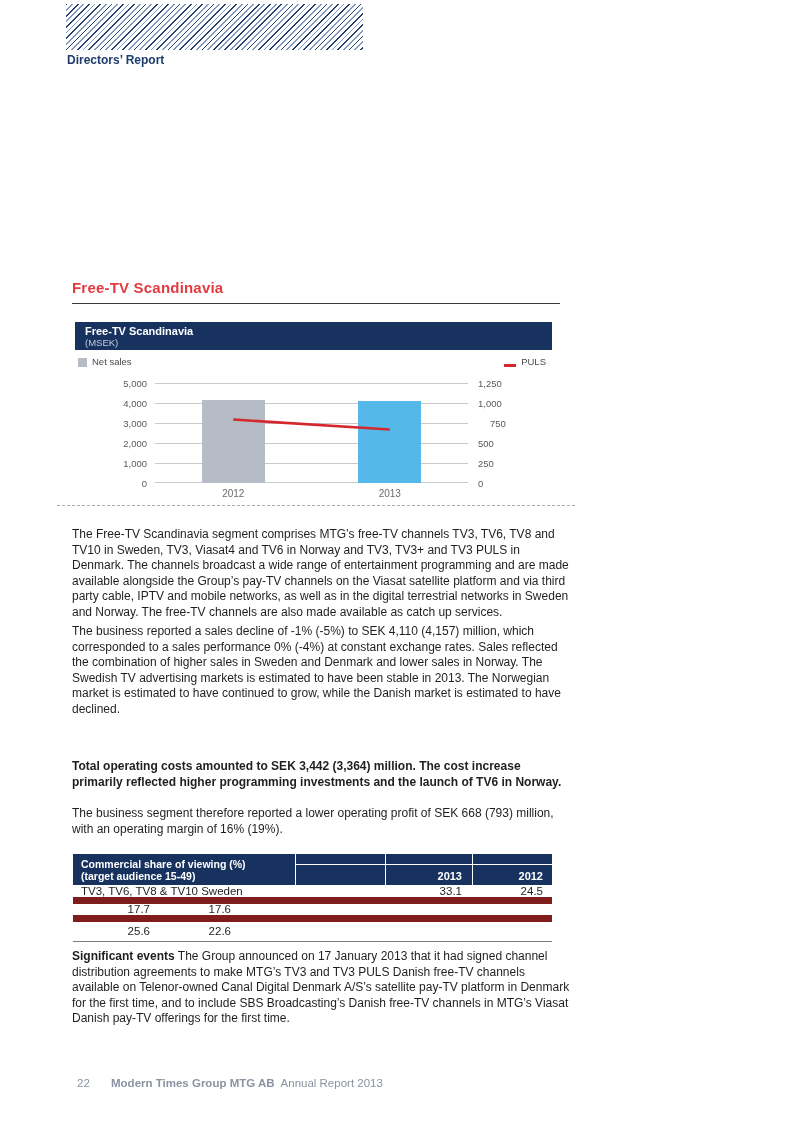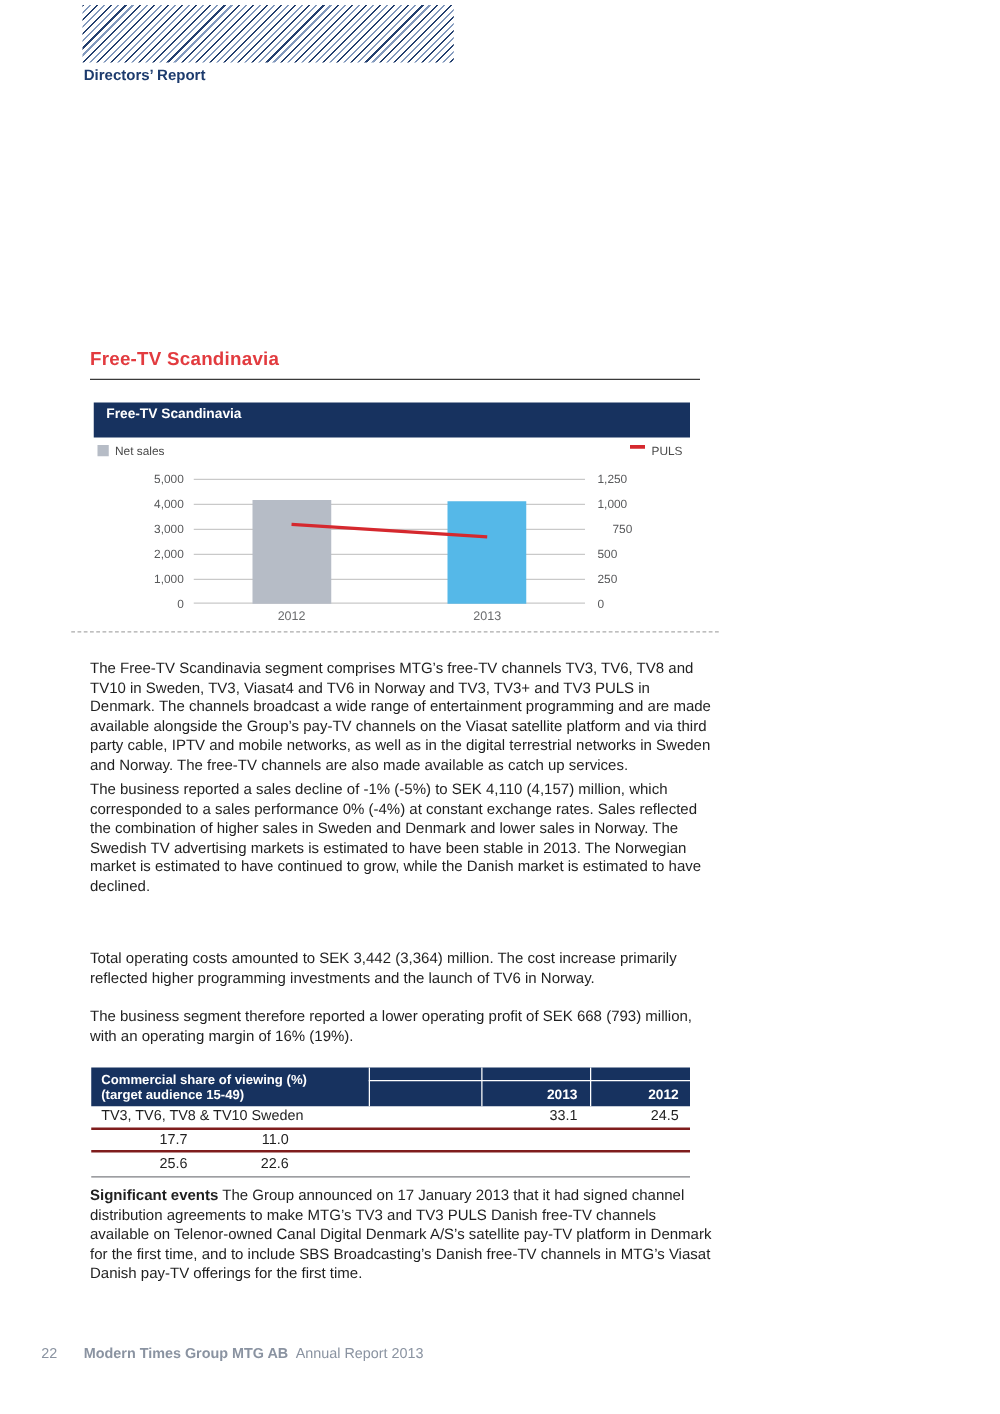--- a/index.html
+++ b/index.html
@@ -33,21 +33,21 @@
 
   
   .chart-card { left:75px; top:322px; width:477px; height:180px; }
   .chart-header {
     position:absolute; left:0; top:0; right:0; height:28px;
     background:#17325f; color:#fff; padding:3px 0 0 10px;
   }
   .chart-title { font-size:11px; font-weight:bold; line-height:12px; }
   .chart-unit  { font-size:9.5px; color:#c3cbda; line-height:11px; }
   .legend-row { position:absolute; left:3px; right:6px; top:34px; height:12px; font-size:9.5px; color:#4a4a4a; }
-  .legend-item { position:absolute; display:flex; align-items:flex-start; gap:5px; }
+  .legend-item { position:absolute; display:flex; align-items:flex-end; gap:5px; }
   .legend-left { left:0; }
   .legend-right { right:0; }
   .swatch-box { width:9px; height:9px; background:#b6bcc6; display:inline-block; }
   .swatch-dash { width:12px; height:3px; background:#d5282e; display:inline-block; }
 
   .plot-wrap { position:absolute; left:0; top:61px; right:0; height:119px; }
   .chart-plot { position:absolute; left:80px; top:0; width:313px; height:100px; }
   .gridline { position:absolute; left:0; width:100%; height:1px; background:#c9c9c9; }
   .bar { position:absolute; }
   .tick-label { position:absolute; font-size:9.5px; color:#58595b; line-height:11px; }
@@ -56,60 +56,61 @@
   .xcat-label { position:absolute; width:60px; text-align:center; font-size:10px; color:#6b6c6e; }
   .ebit-svg { position:absolute; left:0; top:0; overflow:visible; }
 
   
   .dashed-sep { left:57px; top:505px; width:518px; height:0; border-top:1px dashed #ababab; }
 
   
   .para { left:72px; width:500px; font-size:12px; line-height:15.5px; color:#1f1f1f; }
   .p1 { top:527px; }
   .p2 { top:624px; }
-  .p3 { top:759px; }
+  .p3 { top:759px;font-weight:bold; }
   .p4 { top:806px; }
   .sig { top:949px; }
 
   
   .viewtable { left:73px; top:854px; width:479px; }
   .vt-header {
     position:relative; display:flex; height:31px; background:#17325f; color:#fff;
     align-items:stretch;
   }
   .vt-h-label { width:222px; padding:4px 0 0 8px; font-size:10.5px; font-weight:bold; line-height:12px; }
   .vt-h-spacer { width:90px; border-left:1px solid #fff; }
   .vt-h-col { display:flex; align-items:flex-end; justify-content:flex-end; font-size:11px; font-weight:bold; border-left:1px solid #fff; padding-bottom:3px; }
   .vt-h-2013 { width:87px; padding-right:10px; }
   .vt-h-2012 { width:80px; padding-right:9px; }
   .vt-hline { position:absolute; left:222px; right:0; top:10px; height:1px; background:#fff; }
-  .vt-row { display:flex; height:18.6px; align-items:center; border-bottom:2px solid #7f1d1d; font-size:11.5px; }
+  .vt-row { display:flex; height:18.6px; align-items:center; border-bottom:7px solid #7f1d1d; font-size:11.5px; }
   .vt-row:last-child { border-bottom:none; }
   .vt-body { border-bottom:1.5px solid #7d7f83; }
   .vt-r-label { width:312px; padding-left:8px; }
   .vt-r-2013 { width:87px; text-align:right; padding-right:10px; }
   .vt-r-2012 { width:80px; text-align:right; padding-right:9px; }
 
   
   .footer { left:33px; top:1077px; display:flex; align-items:baseline; font-size:11.5px; color:#8a93a1; }
-  .footer-num { font-weight:normal; width:34px; }
+  .footer-num { font-weight:normal; width:34px;margin-left:44px; }
   .footer-company { font-weight:bold; margin-right:6px; }
 </style>
 </head>
 <body>
 
 <div class="abs hatch-box"></div>
 <div class="abs section-label">Directors’ Report</div>
 
 <h1 class="abs page-heading">Free-TV Scandinavia</h1>
 <div class="abs heading-rule"></div>
 
 <div class="abs chart-card">
   <div class="chart-header">
     <div class="chart-title">Free-TV Scandinavia</div>
+    <div class="chart-unit">(MSEK)</div>
   </div>
   <div class="legend-row">
     <div class="legend-item legend-left">
       <span class="swatch-box" style="background: rgb(182, 188, 198);"></span>
       <span>Net sales</span>
     </div>
     <div class="legend-item legend-right">
       <span class="swatch-dash" style="background: rgb(213, 40, 46);"></span>
       <span>PULS</span>
     </div>
@@ -166,21 +167,21 @@
     <div class="vt-hline"></div>
   </div>
   <div class="vt-body">
     <div class="vt-row">
       <div class="vt-r-label">TV3, TV6, TV8 &amp; TV10 Sweden</div>
       <div class="vt-r-2013">33.1</div>
       <div class="vt-r-2012">24.5</div>
     </div>
     <div class="vt-row">
       <div class="vt-r-2013">17.7</div>
-      <div class="vt-r-2012">11.0</div>
+      <div class="vt-r-2012">17.6</div>
     </div>
     <div class="vt-row">
       <div class="vt-r-2013">25.6</div>
       <div class="vt-r-2012">22.6</div>
     </div>
   </div>
 </div>
 
 <p class="abs para sig"><b>Significant events</b><span> The Group announced on 17 January 2013 that it had signed channel distribution agreements to make MTG’s TV3 and TV3 PULS Danish free-TV channels available on Telenor-owned Canal Digital Denmark A/S’s satellite pay-TV platform in Denmark for the first time, and to include SBS Broadcasting’s Danish free-TV channels in MTG’s Viasat Danish pay-TV offerings for the first time.</span></p>
 

